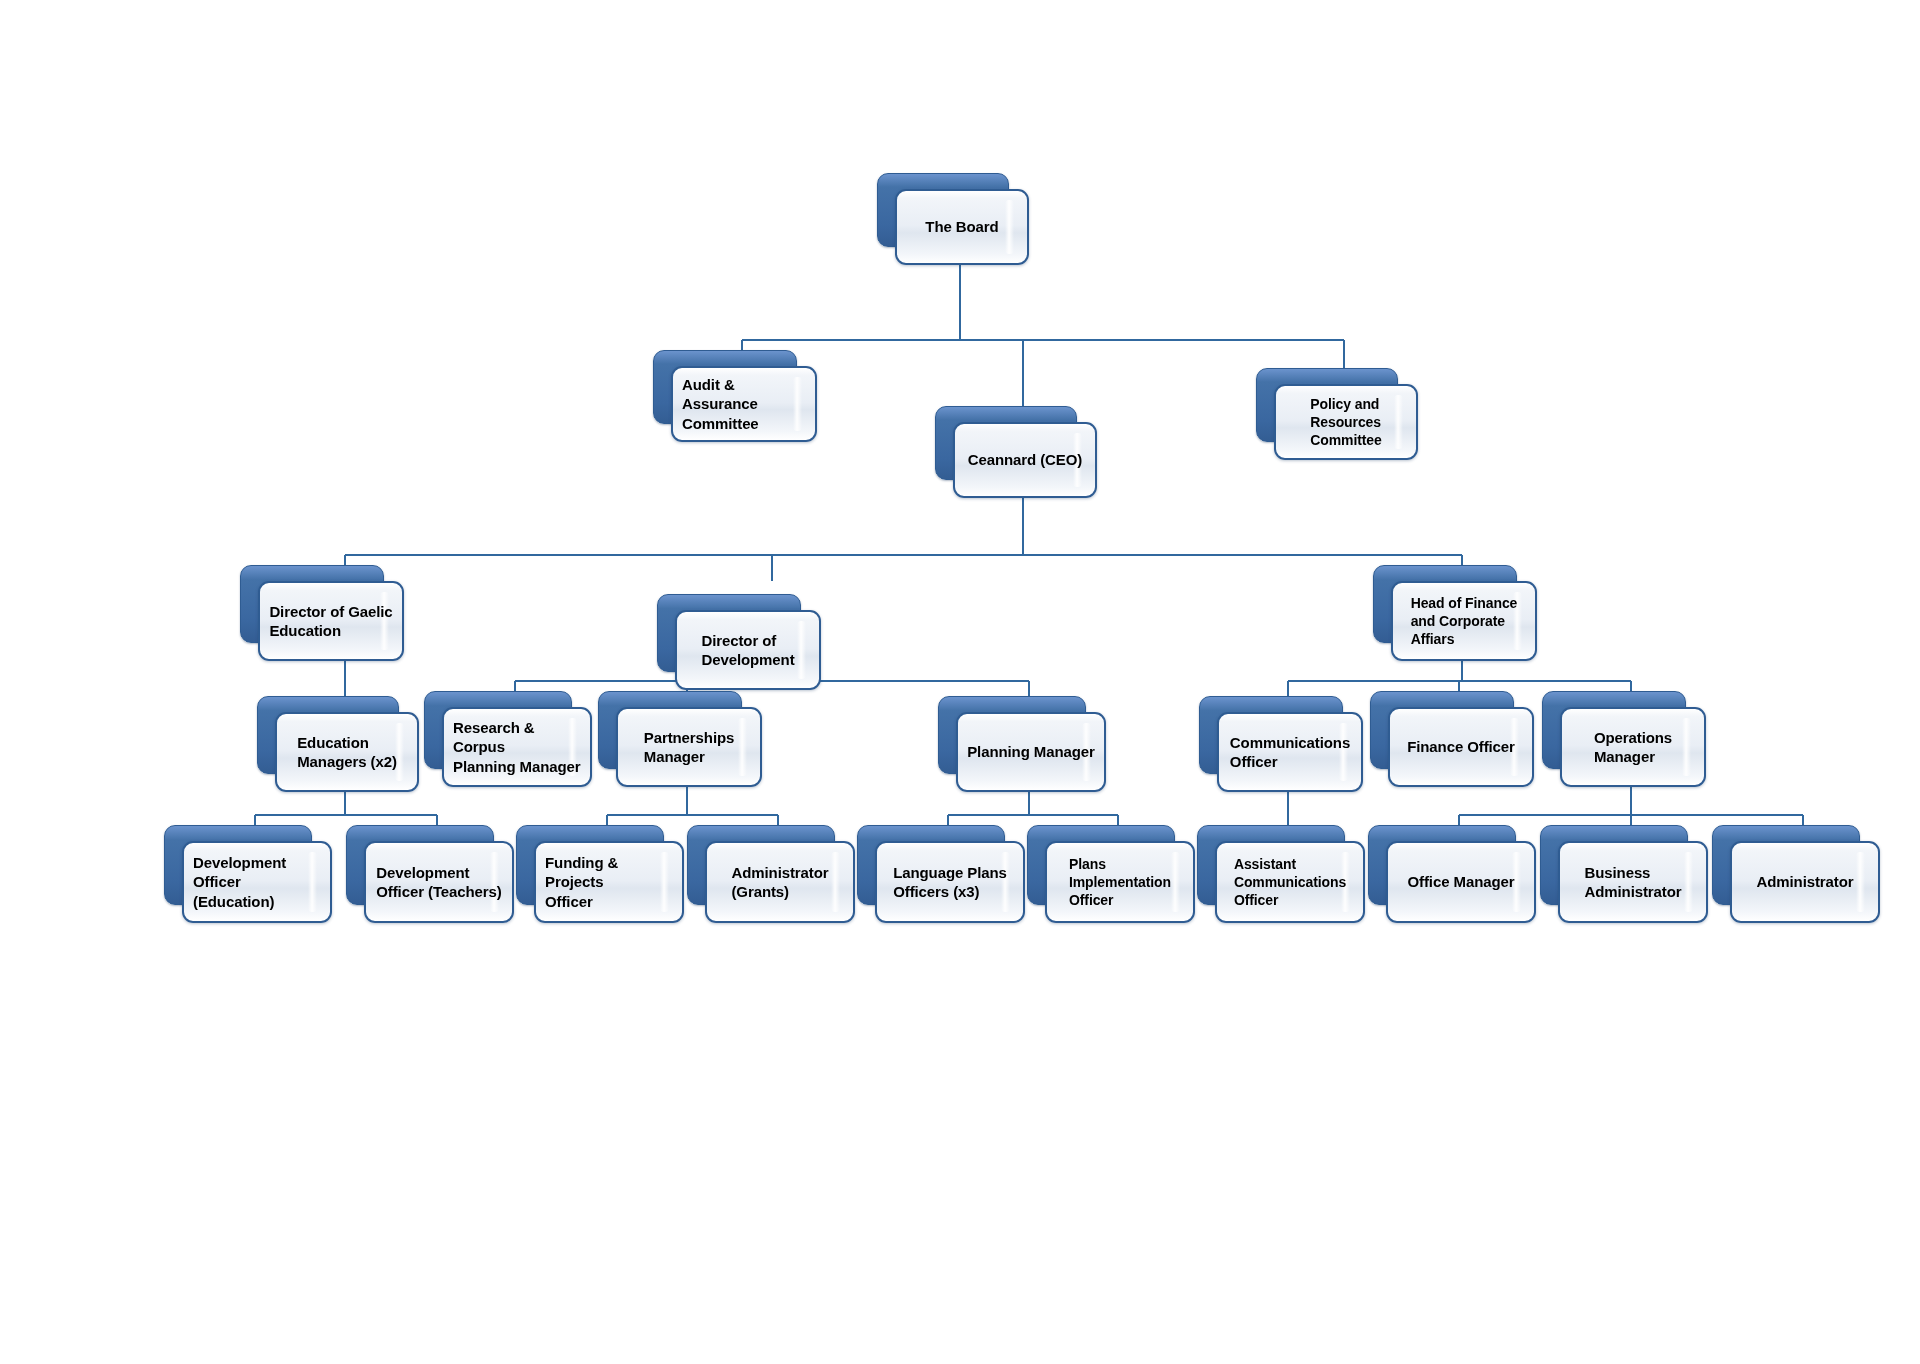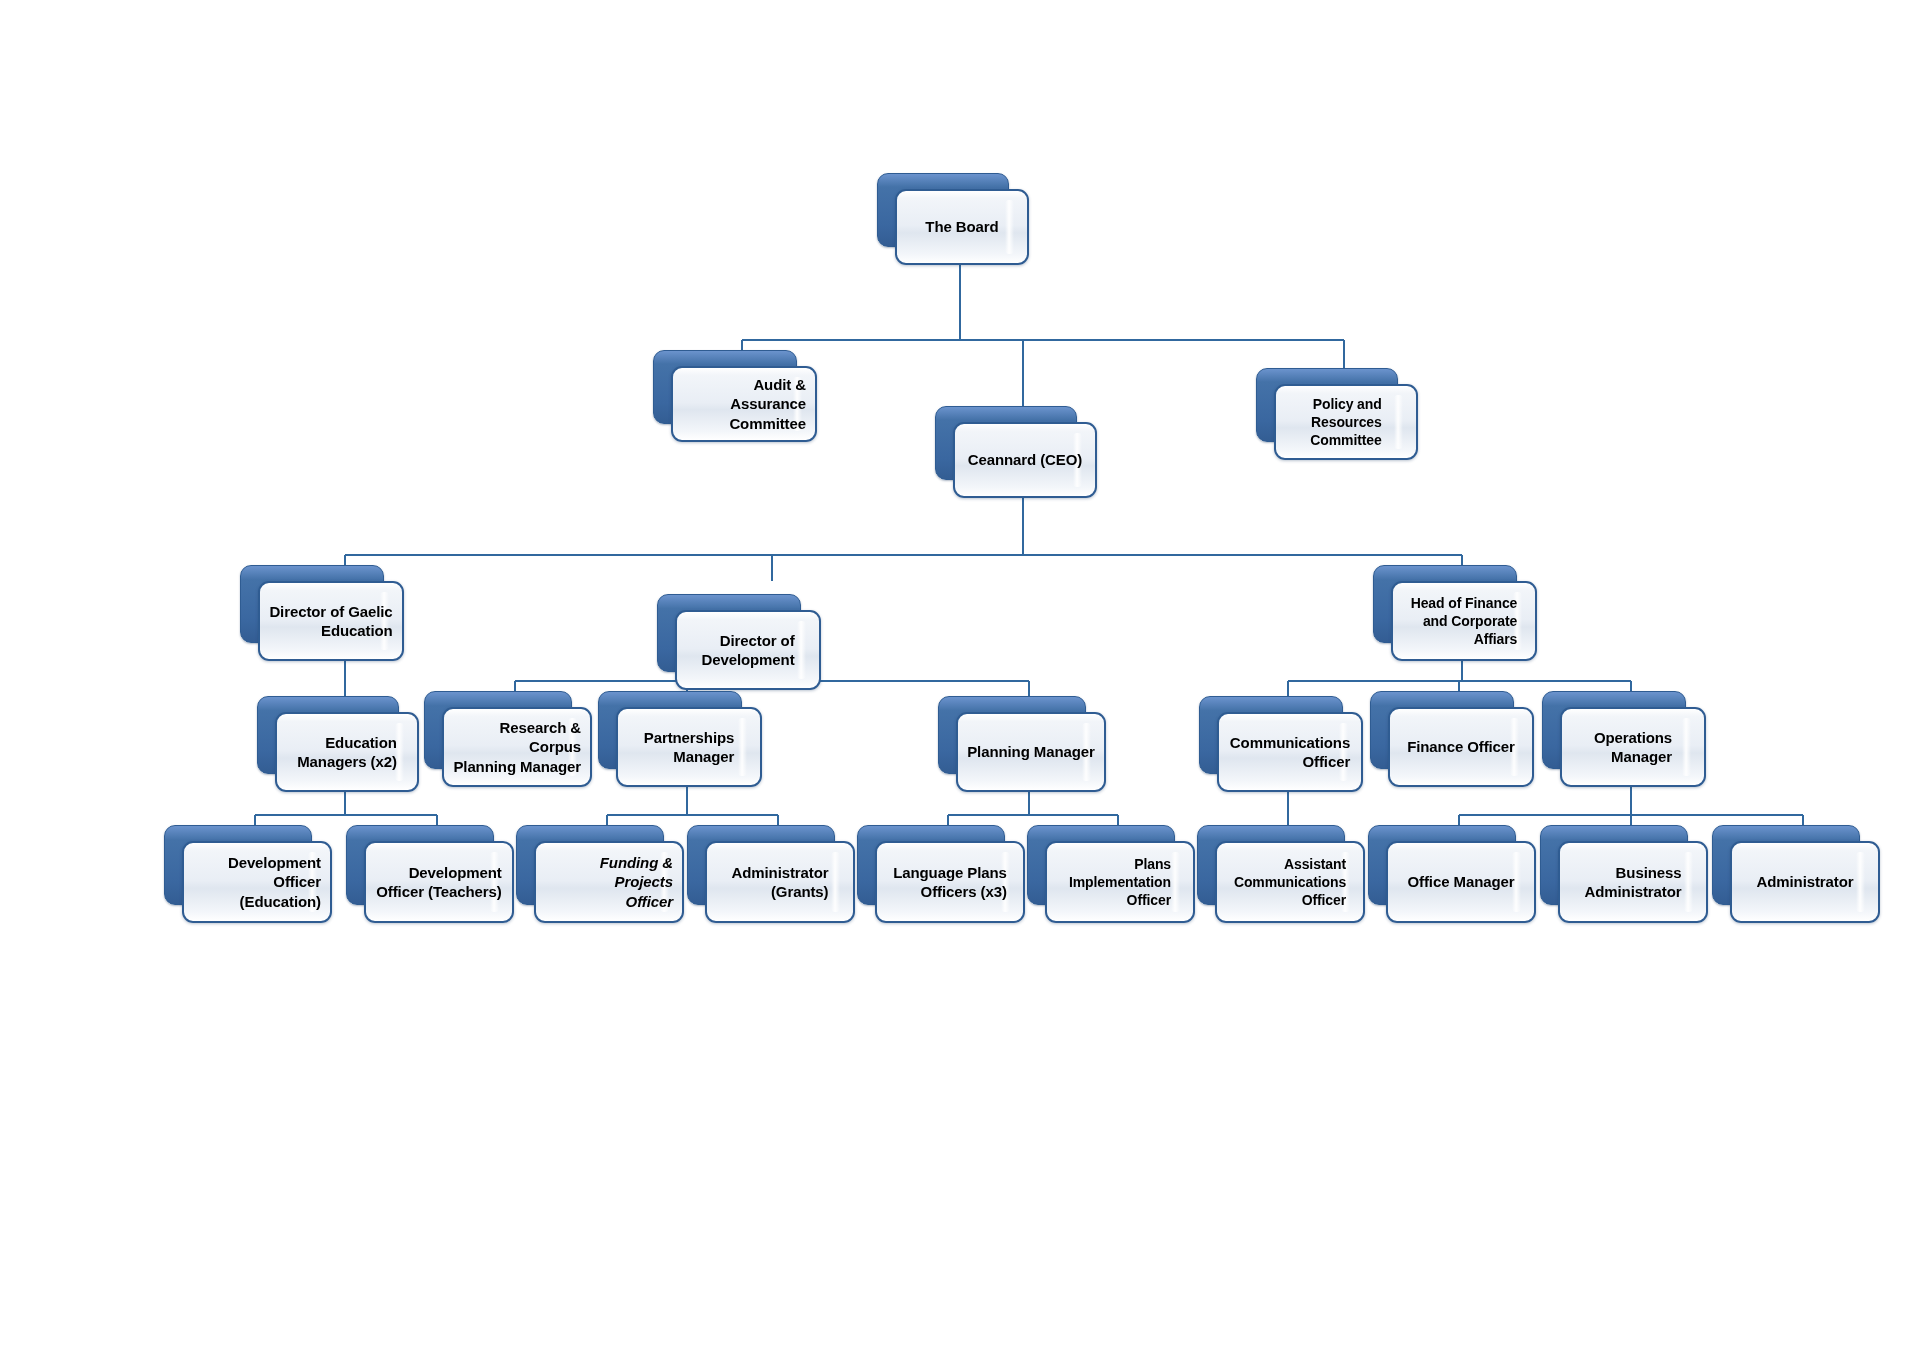--- a/index.html
+++ b/index.html
@@ -85,21 +85,21 @@
     background: linear-gradient(90deg,
       rgba(255,255,255,0.0) 0%,
       rgba(255,255,255,0.95) 45%,
       rgba(255,255,255,0.0) 100%);
     pointer-events: none;
   }
 
   .node .label {
     position: relative;
     z-index: 2;
-    text-align: right;
+    text-align: left;
     color: #000000;
     font-weight: bold;
     font-size: 15px;
     line-height: 1.30;
     letter-spacing: -0.1px;
     padding: 0 9px;
     white-space: pre-line;
   }
 
   .node.small-text .label { font-size: 14px; }
@@ -255,21 +255,21 @@
 Officer (Education)</div>
         </div>
       </div>
       <div class="node" style="left: 346px; top: 825px; width: 146px; height: 78px;">
         <div class="plate"></div>
         <div class="card">
           <div class="label">Development
 Officer (Teachers)</div>
         </div>
       </div>
-      <div class="node" style="left: 516px; top: 825px; width: 146px; height: 78px; font-style: italic;">
+      <div class="node" style="left: 516px; top: 825px; width: 146px; height: 78px;">
         <div class="plate"></div>
         <div class="card">
           <div class="label">Funding &amp; Projects
 Officer</div>
         </div>
       </div>
       <div class="node" style="left: 687px; top: 825px; width: 146px; height: 78px;">
         <div class="plate"></div>
         <div class="card">
           <div class="label">Administrator

